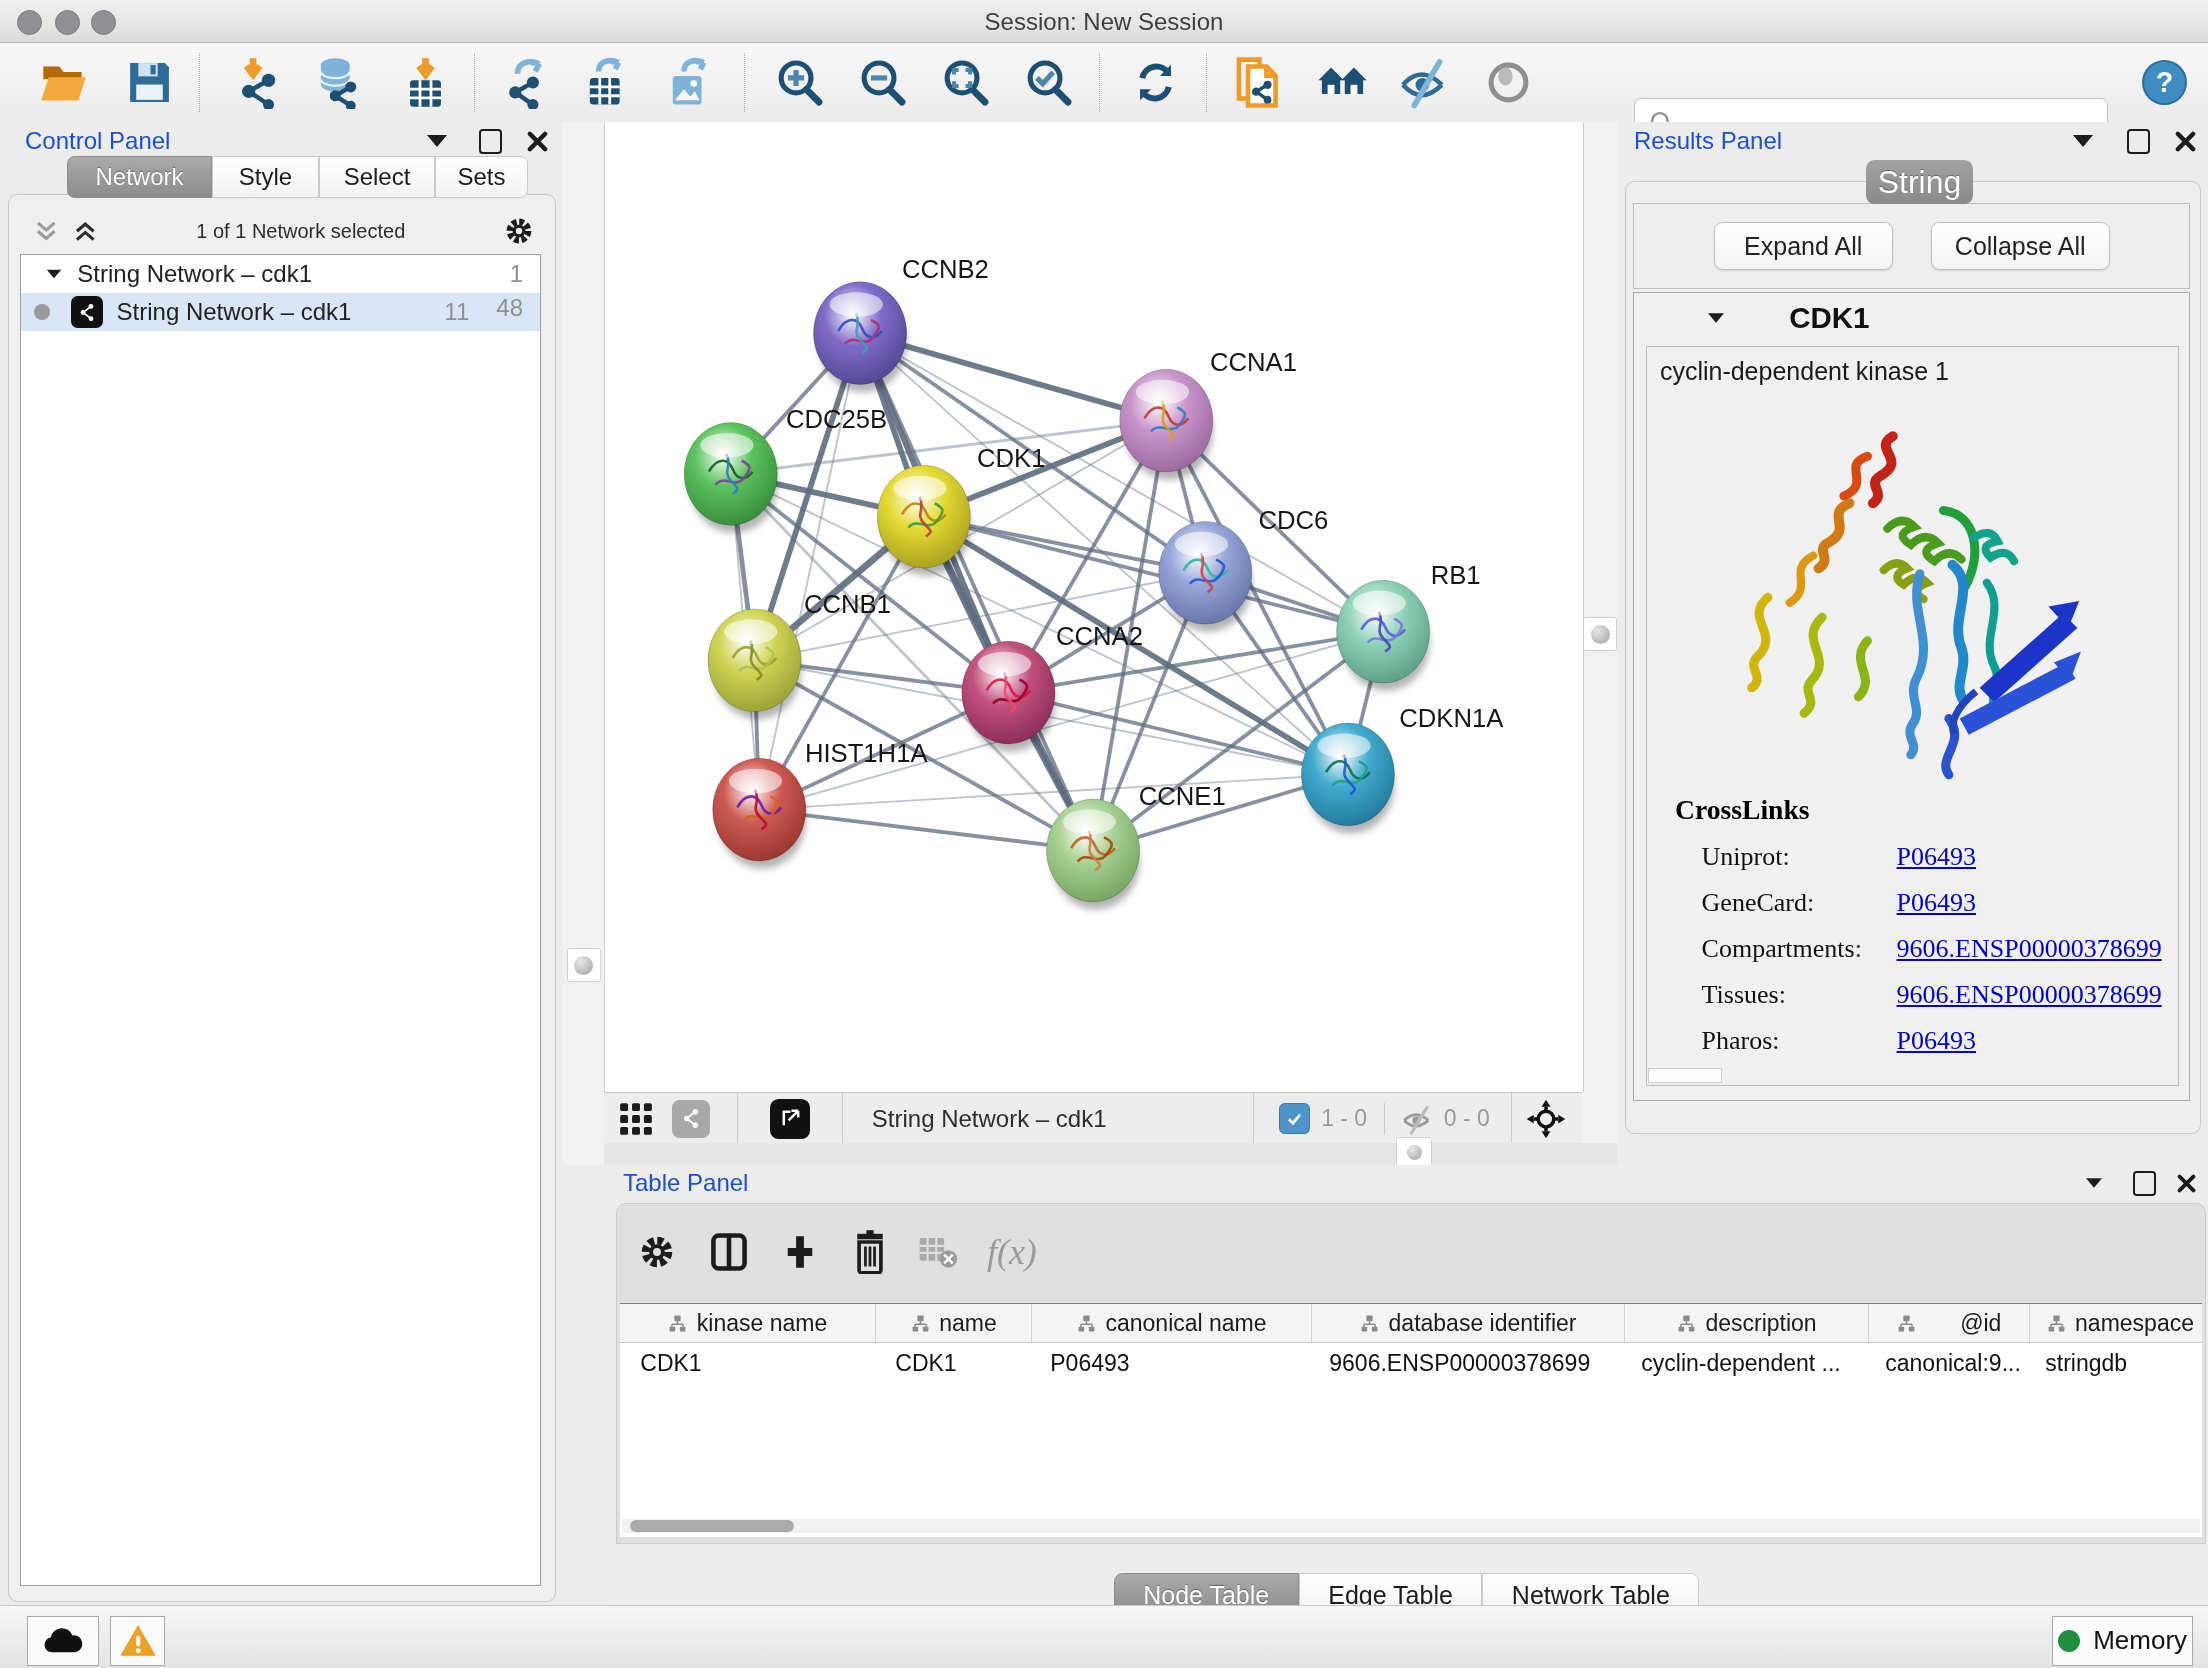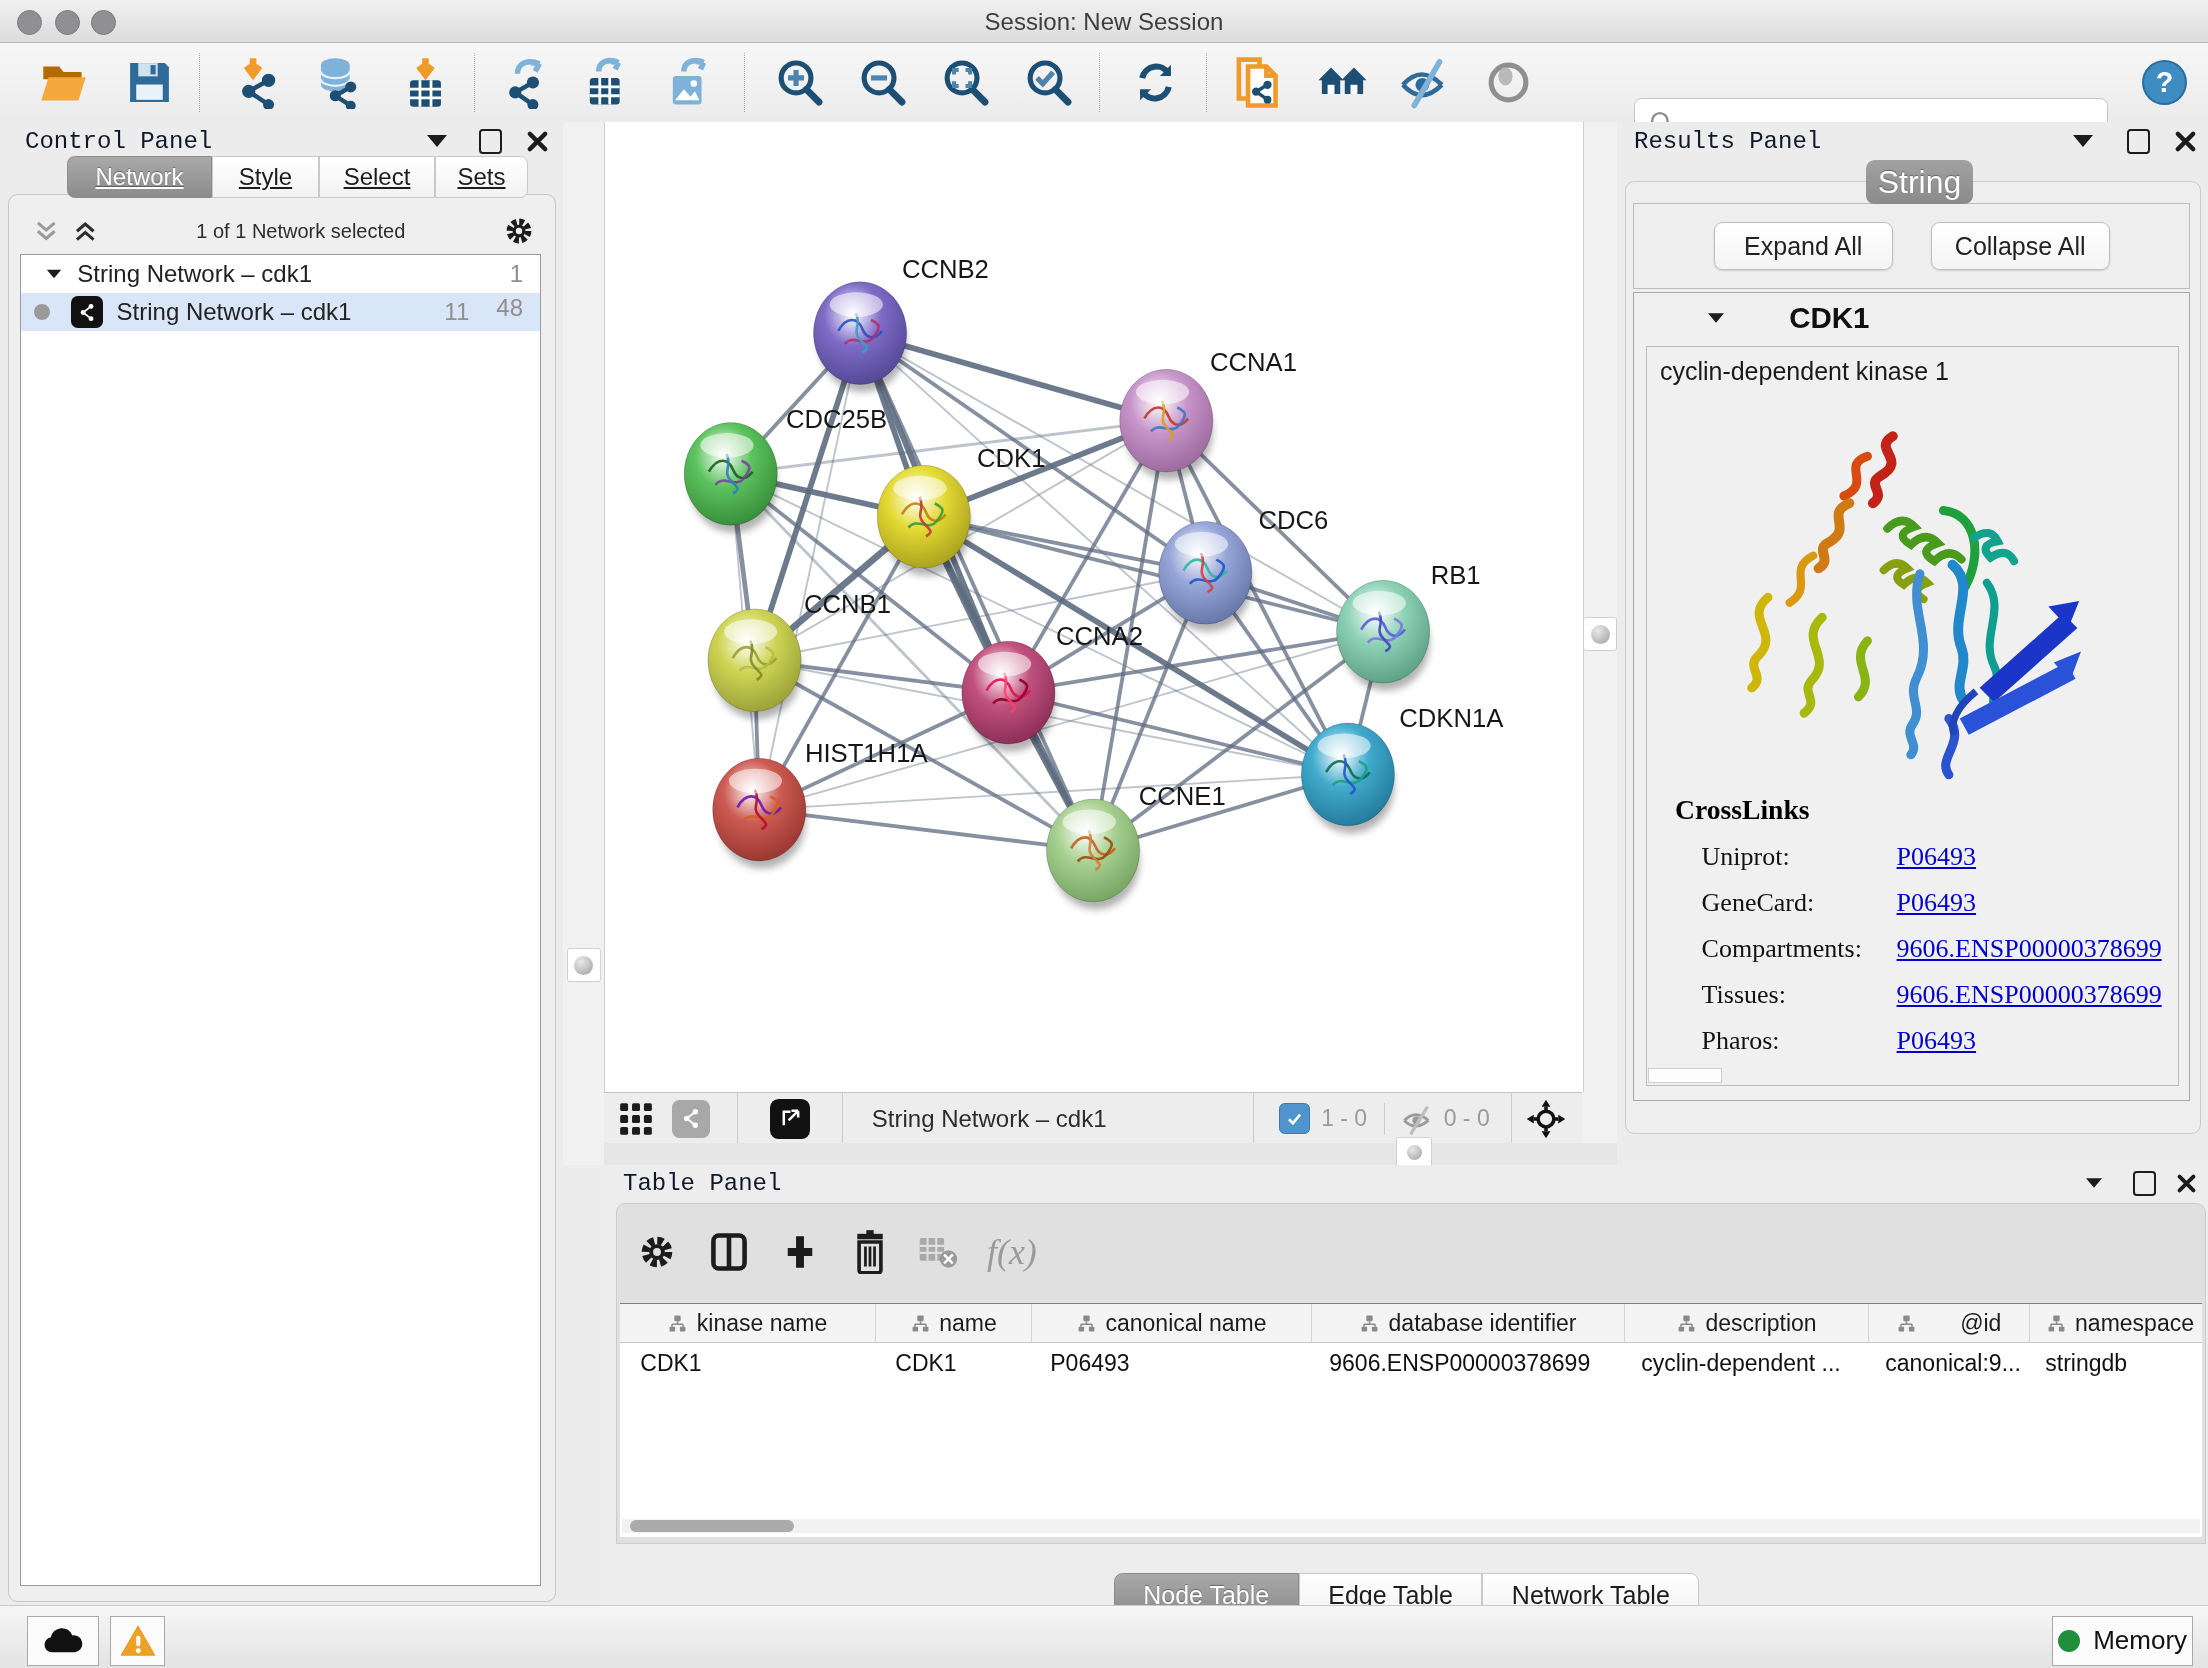--- a/index.html
+++ b/index.html
@@ -21,33 +21,33 @@
     background:linear-gradient(#f7f7f7,#ebebeb);border-bottom:1px solid #c4c4c4;}
   .tbi{position:absolute;top:12.4px;width:55px;height:55px;display:flex;
     align-items:center;justify-content:center;cursor:pointer;}
   .tb-sep{position:absolute;top:9.5px;height:59px;border-left:1.9px dotted #a8a8a8;width:0;}
   .searchbox{position:absolute;left:1634px;top:55px;width:472px;height:49px;
     background:#fff;border:1.9px solid #c3c3c3;border-radius:7.6px;display:flex;align-items:center;}
   .searchbox input{border:none;outline:none;font-size:23px;flex:1;margin-right:7.6px;
     font-family:"Liberation Sans",sans-serif;background:transparent;}
 
   
-  .panel-head-title{font-size:24px;color:#0f172a;font-family:Liberation Mono, monospace;}
+  .panel-head-title{font-size:24px;color:#1d4ed8;}
   .caret-down{width:0;height:0;border-left:10.5px solid transparent;border-right:10.5px solid transparent;
     border-top:12.4px solid #1c1c1c;display:inline-block;}
   .float-icon{width:19px;height:21px;border:2.9px solid #1c1c1c;border-radius:3.8px;display:inline-block;}
   .grip{width:32px;height:32px;background:#fff;border:1px solid #d0d0d0;border-radius:2.9px;
     display:flex;align-items:center;justify-content:center;}
   .grip i{width:19px;height:19px;border-radius:50%;display:block;
     background:radial-gradient(circle at 35% 30%,#e8e8e8,#9f9f9f);}
 
   
   .control-panel{position:absolute;left:0;top:122px;width:563px;height:1484px;background:#ececec;}
   .cp-tab,.bt-tab{height:40px;border:1px solid #c9c9c9;background:linear-gradient(#ffffff,#f2f2f2);
-    font-size:24px;color:#1c1c1c;display:flex;align-items:center;justify-content:center;cursor:pointer;text-decoration:underline;}
+    font-size:24px;color:#1c1c1c;display:flex;align-items:center;justify-content:center;cursor:pointer;}
   .tab-selected{background:linear-gradient(#a9a9a9,#8c8c8c)!important;color:#fff!important;
     border-color:#8c8c8c!important;text-shadow:0 -1px 1px rgba(0,0,0,.35);}
   .cp-outer{position:absolute;left:7.6px;top:72px;width:546px;height:1406px;
     border:1.9px solid #c6c6c6;border-radius:9.5px;background:#efefef;}
   .cp-sub{position:absolute;left:0;top:15px;width:100%;height:42px;display:flex;align-items:center;}
   .cp-sub .status{flex:1;text-align:center;font-size:20px;color:#2d2d2d;}
   .cp-list{position:absolute;left:11.4px;top:59px;width:519px;height:1330px;background:#fff;
     border:1.9px solid #9c9c9c;}
   .cp-row{height:38px;display:flex;align-items:center;font-size:24px;}
   .cp-row .cnt{color:#8f8f8f;}

